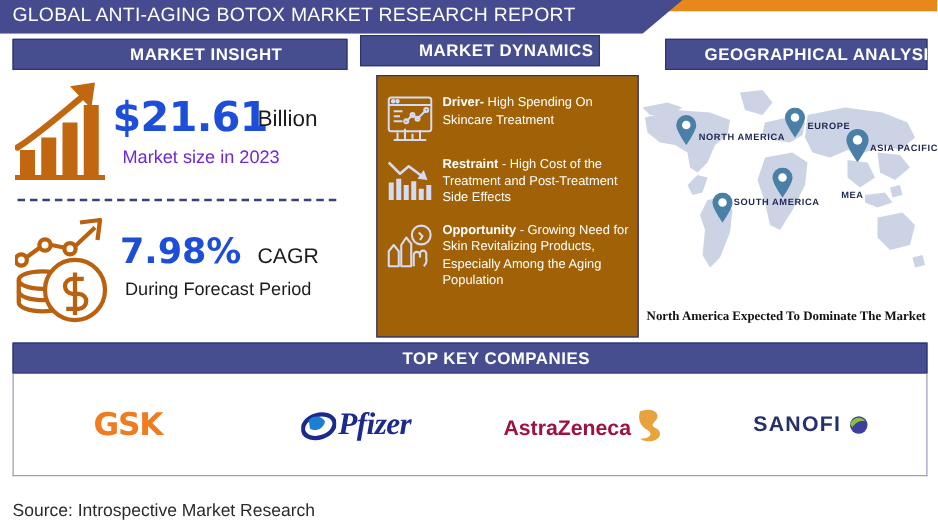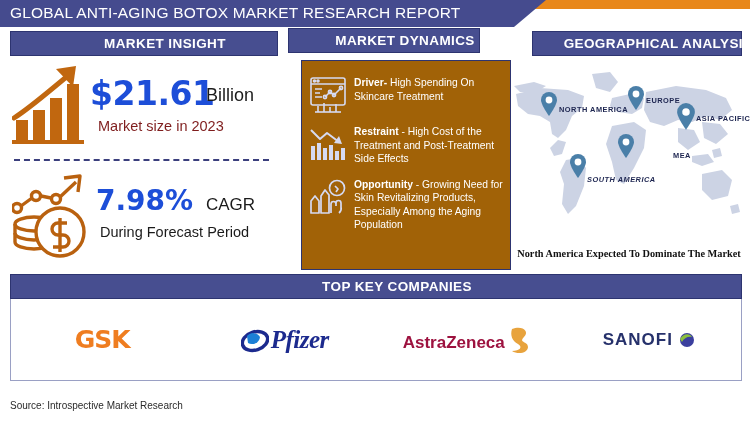--- a/index.html
+++ b/index.html
@@ -65,21 +65,21 @@
     position: absolute; color: #1d4ed8; font-weight: bold;
     font-family: "DejaVu Sans", sans-serif;
   }
   .num-size { left: 80px; top: 16px; font-size: 33px; letter-spacing: -.5px; }
   .unit-size {
     position: absolute; left: 196px; top: 27px;
     font-size: 18px; color: #1b1b1b;
   }
   .sub-size {
     position: absolute; left: 88px; top: 60px;
-    font-size: 14.5px; color: #7f1d1d;
+    font-size: 14.5px; color: #6d28d9;
   }
   .num-cagr { left: 86px; top: 18px; font-size: 28px; }
   .unit-cagr {
     position: absolute; left: 196px; top: 29px;
     font-size: 17px; color: #1b1b1b;
   }
   .sub-cagr {
     position: absolute; left: 90px; top: 58px;
     font-size: 14.5px; color: #1b1b1b;
   }
@@ -141,21 +141,21 @@
     display: flex; align-items: flex-start; gap: 1px;
   }
   .logo-sanofi {
     color: #26316b; font-size: 17px; font-weight: bold; letter-spacing: 1px;
     display: flex; align-items: center; gap: 4px;
   }
 
   
   .source {
     position: absolute; left: 10px; top: 400px;
-    font-size: 10px; color: #2b2b2b;
+    font-size: 14px; color: #2b2b2b;
   }
 </style>
 </head>
 <body>
 
 <div id="page">
 
   <div class="top-orange"></div>
 
   <div class="title-wrap">
@@ -328,21 +328,21 @@
     <svg class="pin" style="left:111px; top:76px;" width="18" height="25" viewBox="0 0 18 25">
       <path d="M9 24 C9 24 1 13 1 8 A8 8 0 0 1 17 8 C17 13 9 24 9 24 Z" fill="#4a7fa8"></path>
       <circle cx="9" cy="8" r="3.4" fill="#ffffff"></circle>
     </svg>
     <div class="geo-lbl" style="left:139px; top:93px;padding-left:28px;">MEA</div>
 
     <svg class="pin" style="left:63px; top:96px;" width="18" height="25" viewBox="0 0 18 25">
       <path d="M9 24 C9 24 1 13 1 8 A8 8 0 0 1 17 8 C17 13 9 24 9 24 Z" fill="#4a7fa8"></path>
       <circle cx="9" cy="8" r="3.4" fill="#ffffff"></circle>
     </svg>
-    <div class="geo-lbl" style="left:81px; top:117px;font-style:italic;">SOUTH AMERICA</div>
+    <div class="geo-lbl" style="left:81px; top:99px;">SOUTH AMERICA</div>
 
     <div class="geo-foot">North America Expected To Dominate The Market</div>
   </div>
 
   <div class="sec-head head-companies">
     <span>TOP KEY COMPANIES</span>
   </div>
 
   <div class="comp-box">
 

